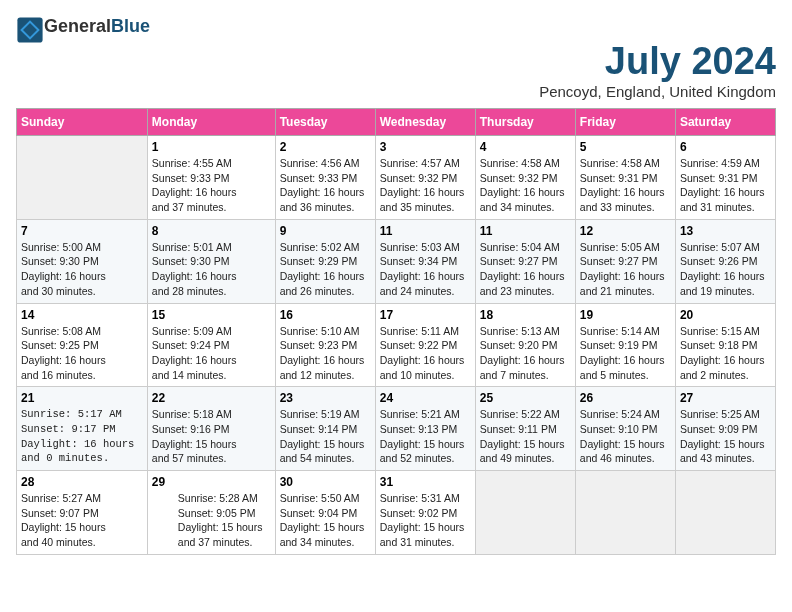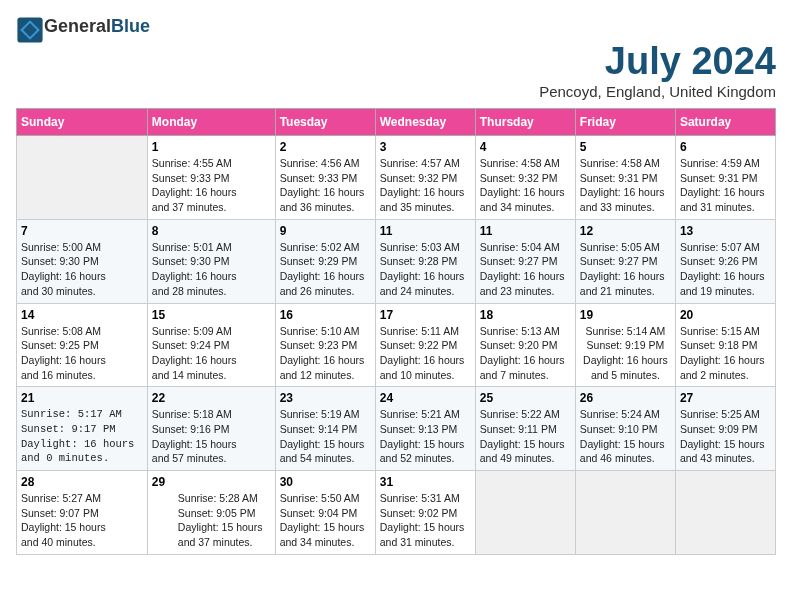--- a/index.html
+++ b/index.html
@@ -189,21 +189,21 @@
         <td>
           <span class="day-number">9</span>
           <div class="day-info" style="white-space: pre-line;">Sunrise: 5:02 AM
 Sunset: 9:29 PM
 Daylight: 16 hours
 and 26 minutes.</div>
         </td>
         <td>
           <span class="day-number">11</span>
           <div class="day-info" style="white-space: pre-line;">Sunrise: 5:03 AM
-Sunset: 9:28 PM
+Sunset: 9:34 PM
 Daylight: 16 hours
 and 24 minutes.</div>
         </td>
         <td>
           <span class="day-number">11</span>
           <div class="day-info" style="white-space: pre-line;">Sunrise: 5:04 AM
 Sunset: 9:27 PM
 Daylight: 16 hours
 and 23 minutes.</div>
         </td>
@@ -253,21 +253,21 @@
         </td>
         <td>
           <span class="day-number">18</span>
           <div class="day-info" style="white-space: pre-line;">Sunrise: 5:13 AM
 Sunset: 9:20 PM
 Daylight: 16 hours
 and 7 minutes.</div>
         </td>
         <td>
           <span class="day-number">19</span>
-          <div class="day-info" style="white-space: pre-line; text-align: center;">Sunrise: 5:14 AM
+          <div class="day-info" style="white-space: pre-line;">Sunrise: 5:14 AM
 Sunset: 9:19 PM
 Daylight: 16 hours
 and 5 minutes.</div>
         </td>
         <td>
           <span class="day-number">20</span>
           <div class="day-info" style="white-space: pre-line;">Sunrise: 5:15 AM
 Sunset: 9:18 PM
 Daylight: 16 hours
 and 2 minutes.</div>

